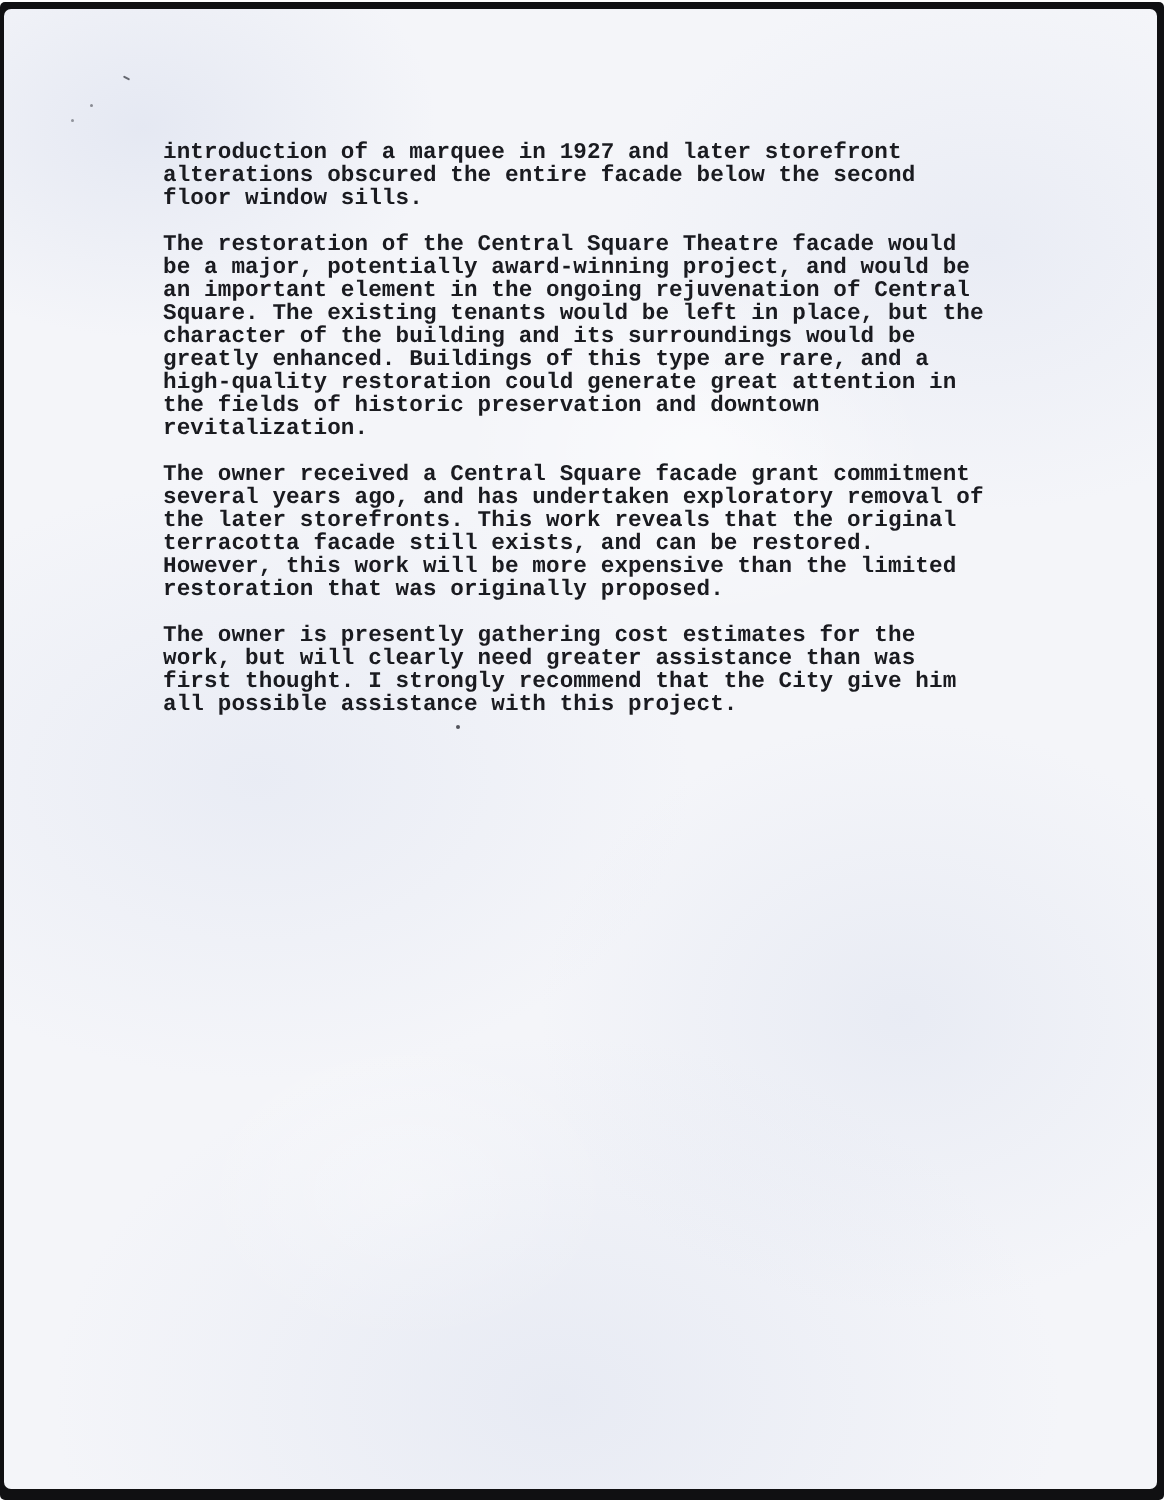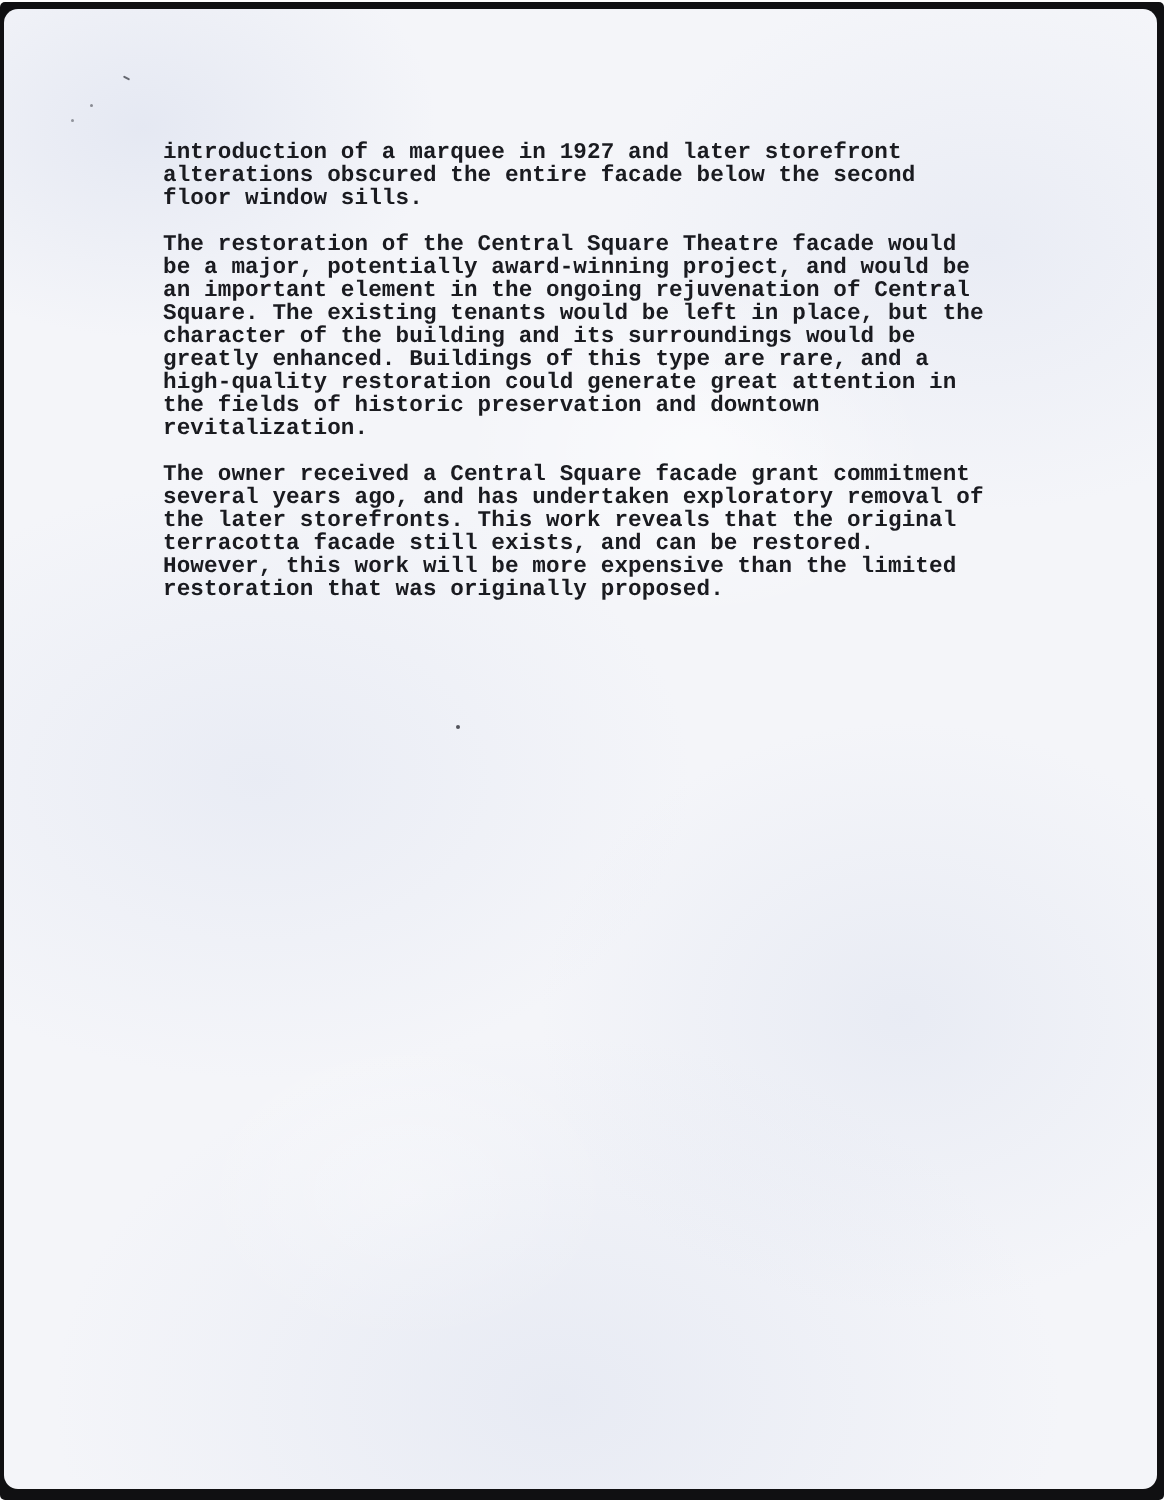--- a/index.html
+++ b/index.html
@@ -16,21 +16,21 @@
     inset: 2px 0 0 0;
     background: #101012;
     border-radius: 5px;
   }
   .paper {
     position: absolute;
     top: 7px;
     left: 4px;
     right: 7px;
     bottom: 11px;
-    border-radius: 14px;
+    border-radius: 7px;
     background-color: #f4f5f9;
     background-image:
       radial-gradient(420px 300px at 12% 8%,  rgba(197,206,229,0.32), transparent 70%),
       radial-gradient(520px 380px at 85% 16%, rgba(203,211,232,0.26), transparent 70%),
       radial-gradient(620px 430px at 22% 52%, rgba(205,213,233,0.28), transparent 70%),
       radial-gradient(520px 420px at 78% 68%, rgba(199,208,229,0.26), transparent 70%),
       radial-gradient(720px 520px at 48% 94%, rgba(203,211,231,0.30), transparent 70%),
       radial-gradient(340px 240px at 60% 30%, rgba(255,255,255,0.55), transparent 70%),
       radial-gradient(300px 220px at 35% 80%, rgba(255,255,255,0.45), transparent 70%);
   }
@@ -99,18 +99,22 @@
 greatly enhanced. Buildings of this type are rare, and a
 high-quality restoration could generate great attention in
 the fields of historic preservation and downtown
 revitalization.</p>
       <p class="para">The owner received a Central Square facade grant commitment
 several years ago, and has undertaken exploratory removal of
 the later storefronts. This work reveals that the original
 terracotta facade still exists, and can be restored.
 However, this work will be more expensive than the limited
 restoration that was originally proposed.</p>
+      <p class="para">The owner is presently gathering cost estimates for the
+work, but will clearly need greater assistance than was
+first thought. I strongly recommend that the City give him
+all possible assistance with this project.</p>
     </main>
 
     <span class="stray-dot"></span>
 
   </div>
 </div>
 
 </body></html>

